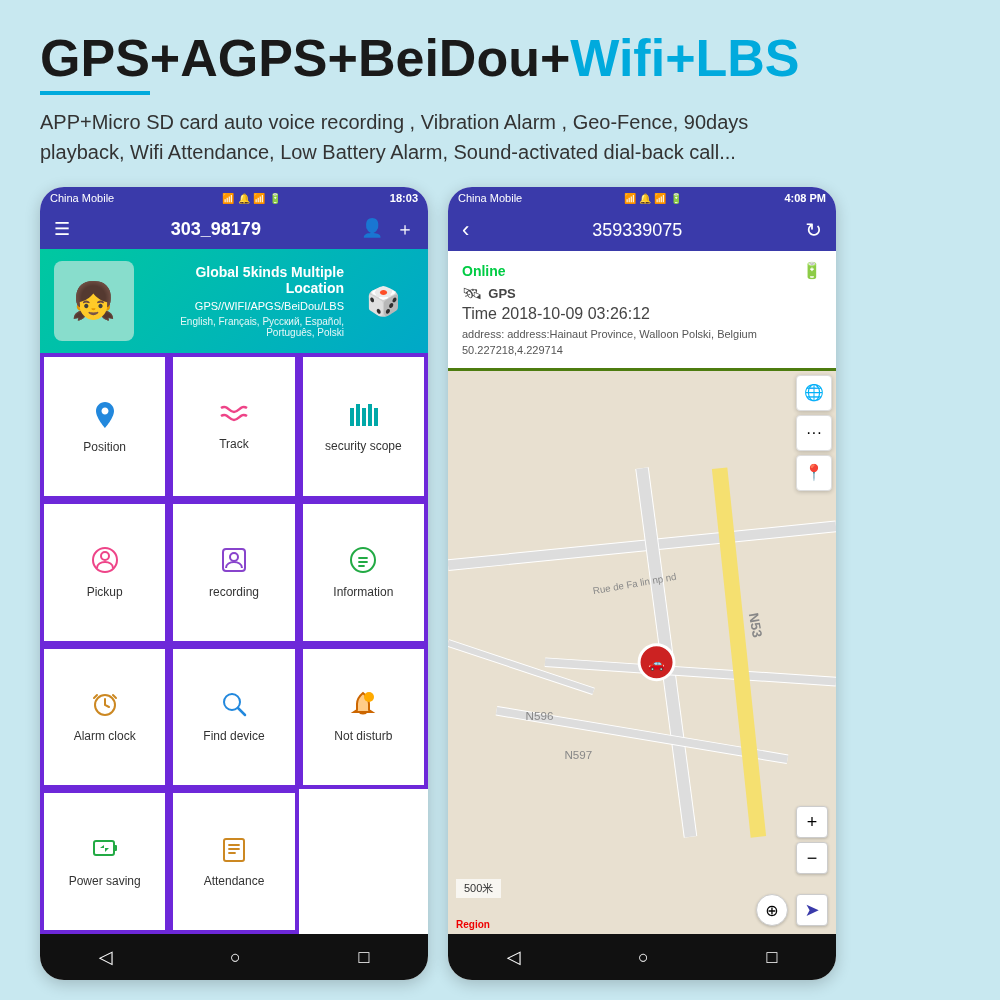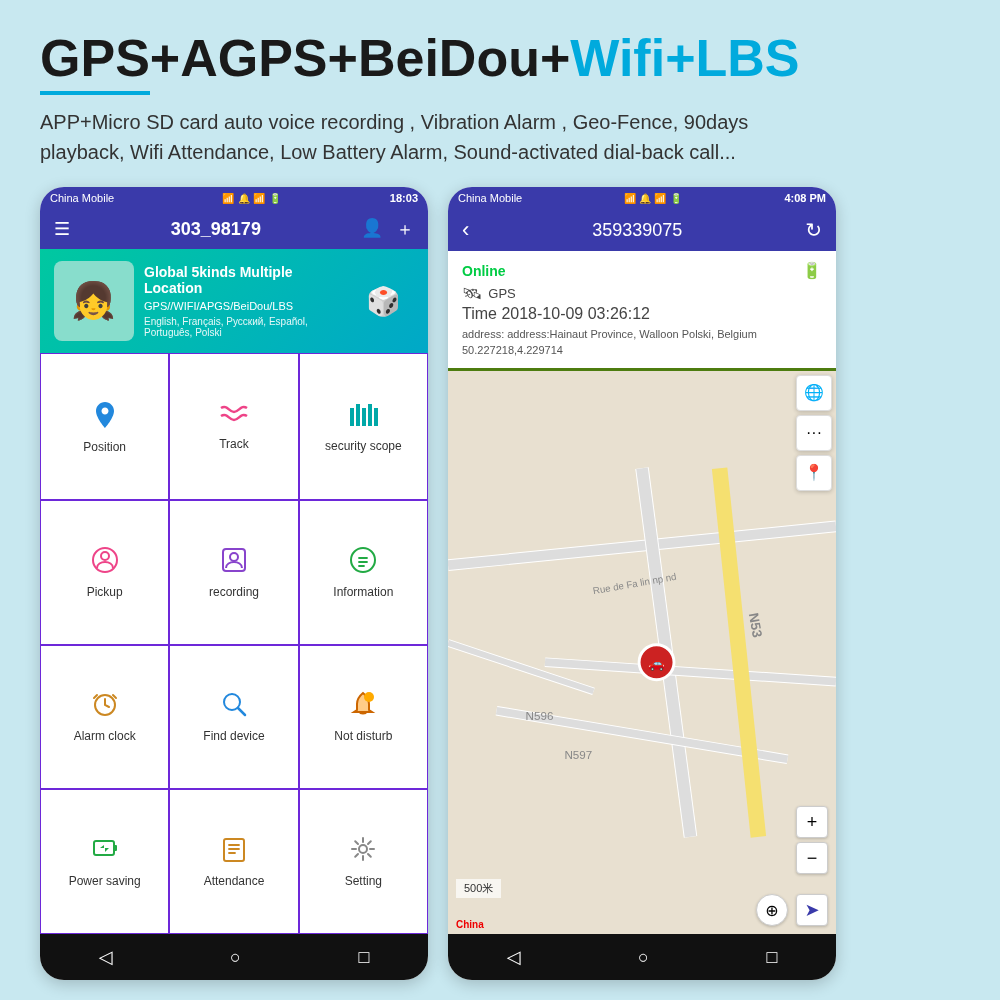--- a/index.html
+++ b/index.html
@@ -94,20 +94,21 @@
       background: linear-gradient(135deg, #00c8a0, #00a8c8);
       padding: 12px 14px;
       display: flex;
       gap: 10px;
       align-items: center;
       min-height: 100px;
     }
     .banner-text {
       color: white;
       flex: 1;
+      text-align: right;
     }
     .banner-text .banner-title { font-size: 14px; font-weight: bold; margin-bottom: 4px; }
     .banner-text .banner-sub { font-size: 11px; margin-bottom: 4px; }
     .banner-text .banner-langs { font-size: 10px; opacity: 0.9; }
     .banner-child {
       width: 80px;
       height: 80px;
       background: #88ddcc;
       border-radius: 8px;
       overflow: hidden;
@@ -130,21 +131,21 @@
       display: grid;
       grid-template-columns: repeat(3, 1fr);
       flex: 1;
     }
     .grid-item {
       display: flex;
       flex-direction: column;
       align-items: center;
       justify-content: center;
       padding: 12px 8px;
-      border: 1px solid #6d28d9;
+      border: 4px solid #6d28d9;
       cursor: pointer;
       gap: 6px;
     }
     .grid-icon { font-size: 28px; line-height: 1; }
     .grid-label { font-size: 12px; color: #333; text-align: center; }
 
     
     .nav-bar {
       background: #111;
       display: flex;
@@ -453,29 +454,20 @@
         <div class="grid-item">
           <span class="grid-icon">
             <svg width="28" height="28" viewBox="0 0 28 28" fill="none" xmlns="http://www.w3.org/2000/svg">
               <rect x="4" y="4" width="20" height="22" rx="2" stroke="#cc8822" stroke-width="2" fill="none"></rect>
               <path d="M9 10h10M9 14h10M9 18h6" stroke="#cc8822" stroke-width="1.8" stroke-linecap="round"></path>
             </svg>
           </span>
           <span class="grid-label">Attendance</span>
         </div>
 
-        <div class="grid-item">
-          <span class="grid-icon">
-            <svg width="28" height="28" viewBox="0 0 28 28" fill="none" xmlns="http://www.w3.org/2000/svg">
-              <circle cx="14" cy="14" r="4" stroke="#888" stroke-width="2" fill="none"></circle>
-              <path d="M14 3v4M14 21v4M3 14h4M21 14h4M6.2 6.2l2.8 2.8M19 19l2.8 2.8M6.2 21.8l2.8-2.8M19 9l2.8-2.8" stroke="#888" stroke-width="2" stroke-linecap="round"></path>
-            </svg>
-          </span>
-          <span class="grid-label">Setting</span>
-        </div>
 
       </div>
 
       <div class="nav-bar">
         <span class="nav-btn">◁</span>
         <span class="nav-btn">○</span>
         <span class="nav-btn">□</span>
       </div>
     </div>
 
@@ -498,21 +490,21 @@
         <span class="refresh-btn">↻</span>
       </div>
 
       <div class="info-panel">
         <div class="online-badge">
           <span style="color:#00cc44; font-weight:bold;">Online</span>
           <span class="battery-icon">🔋</span>
         </div>
         <div class="gps-row">
           <span style="font-size:16px;">🛰</span>
-          <span style="font-weight:normal; color:#444;">GPS</span>
+          <span style="font-weight:bold; color:#444;">GPS</span>
         </div>
         <div class="time-row">Time 2018-10-09 03:26:12</div>
         <div class="address-row">address: address:Hainaut Province, Walloon Polski, Belgium 50.227218,4.229714</div>
       </div>
 
       <div class="map-container">
         <svg class="map-svg" viewBox="0 0 400 380" xmlns="http://www.w3.org/2000/svg">
 
           <rect width="400" height="380" fill="#e8e0d0"></rect>
 
@@ -554,21 +546,21 @@
           <div class="map-ctrl-btn">+</div>
           <div class="map-ctrl-btn">−</div>
         </div>
 
         
         <div class="map-scale">
           <span>500米</span>
         </div>
 
         
-        <div class="map-logo">China</div>
+        <div class="map-logo">Region</div>
 
         
         <div class="compass-btn">⊕</div>
 
         
         <div class="nav-arrow-btn">➤</div>
       </div>
 
       <div class="nav-bar">
         <span class="nav-btn">◁</span>

